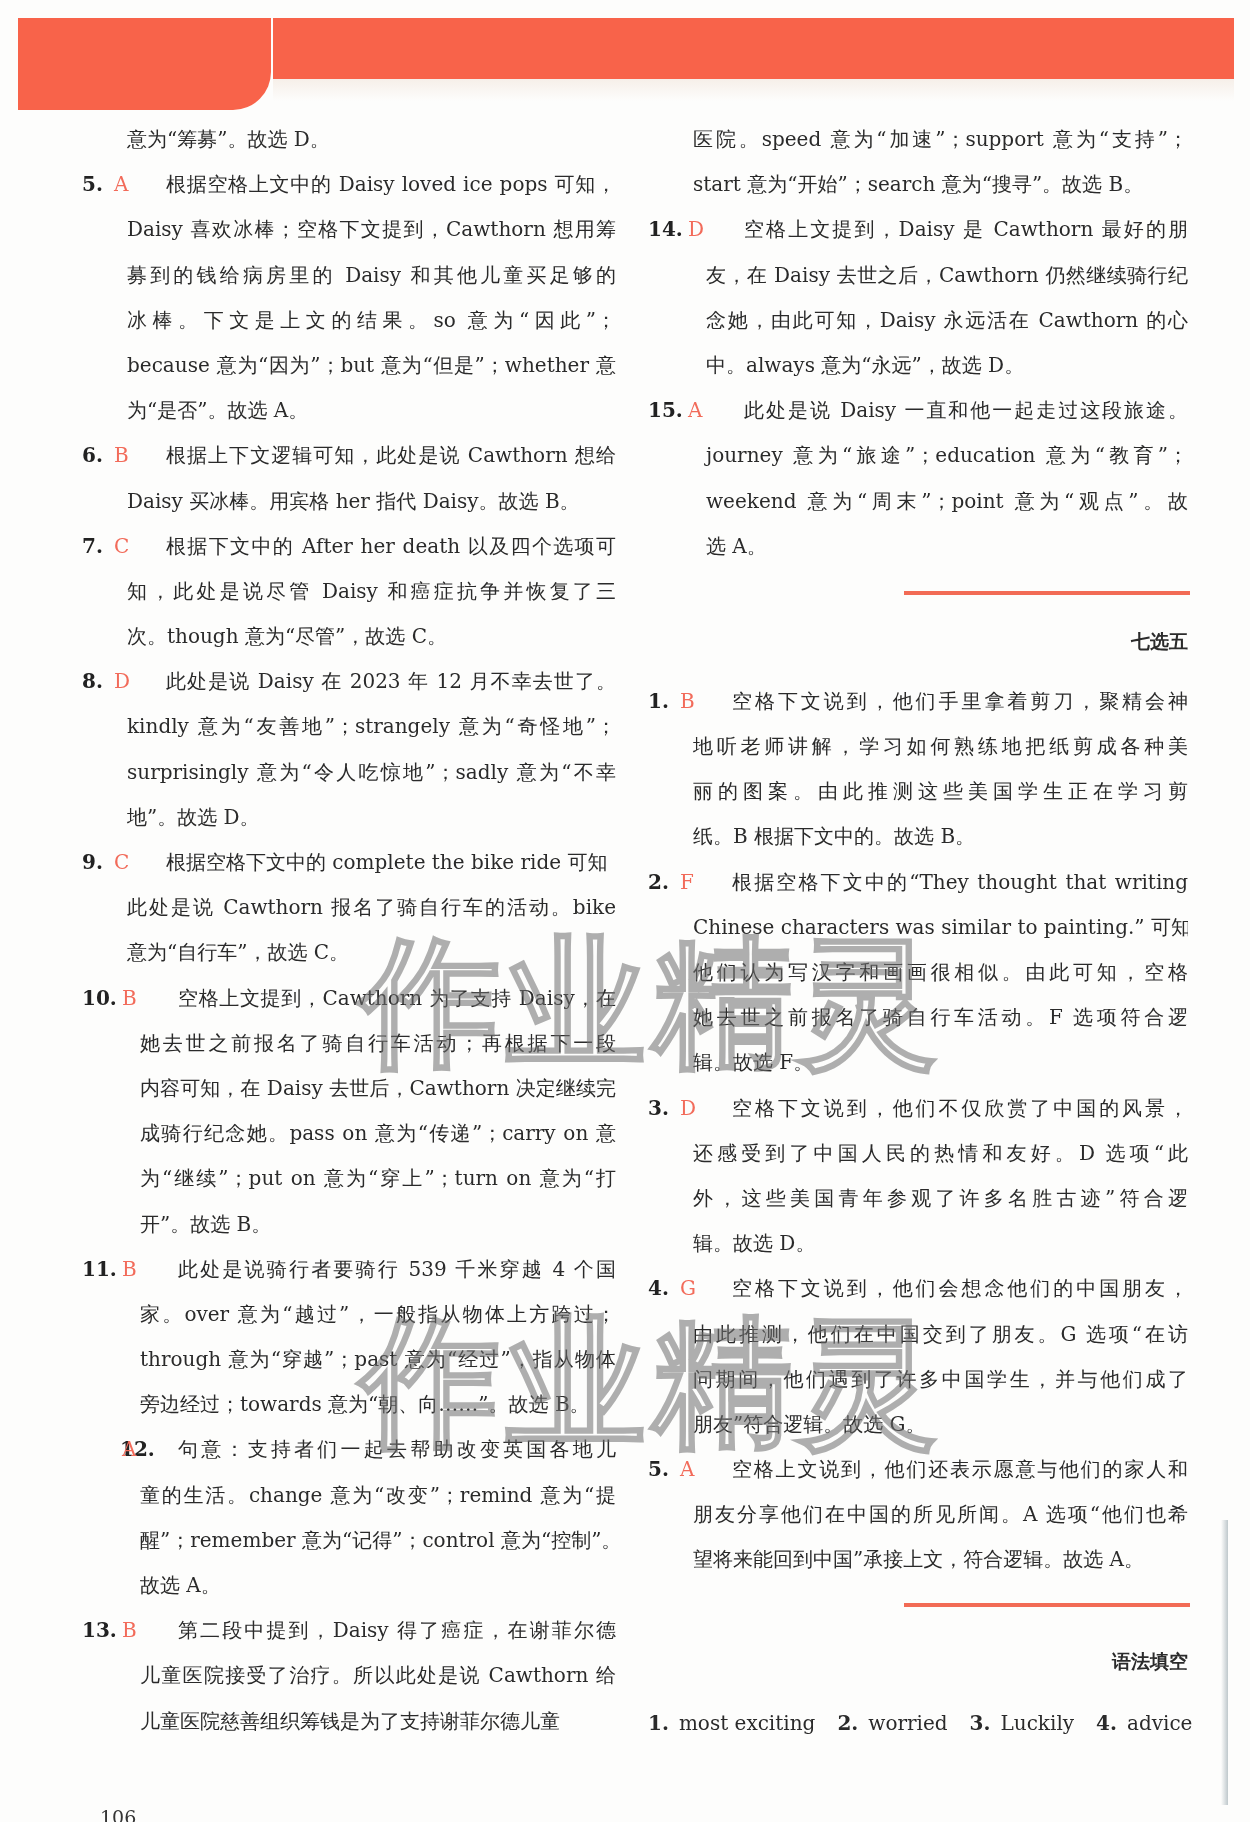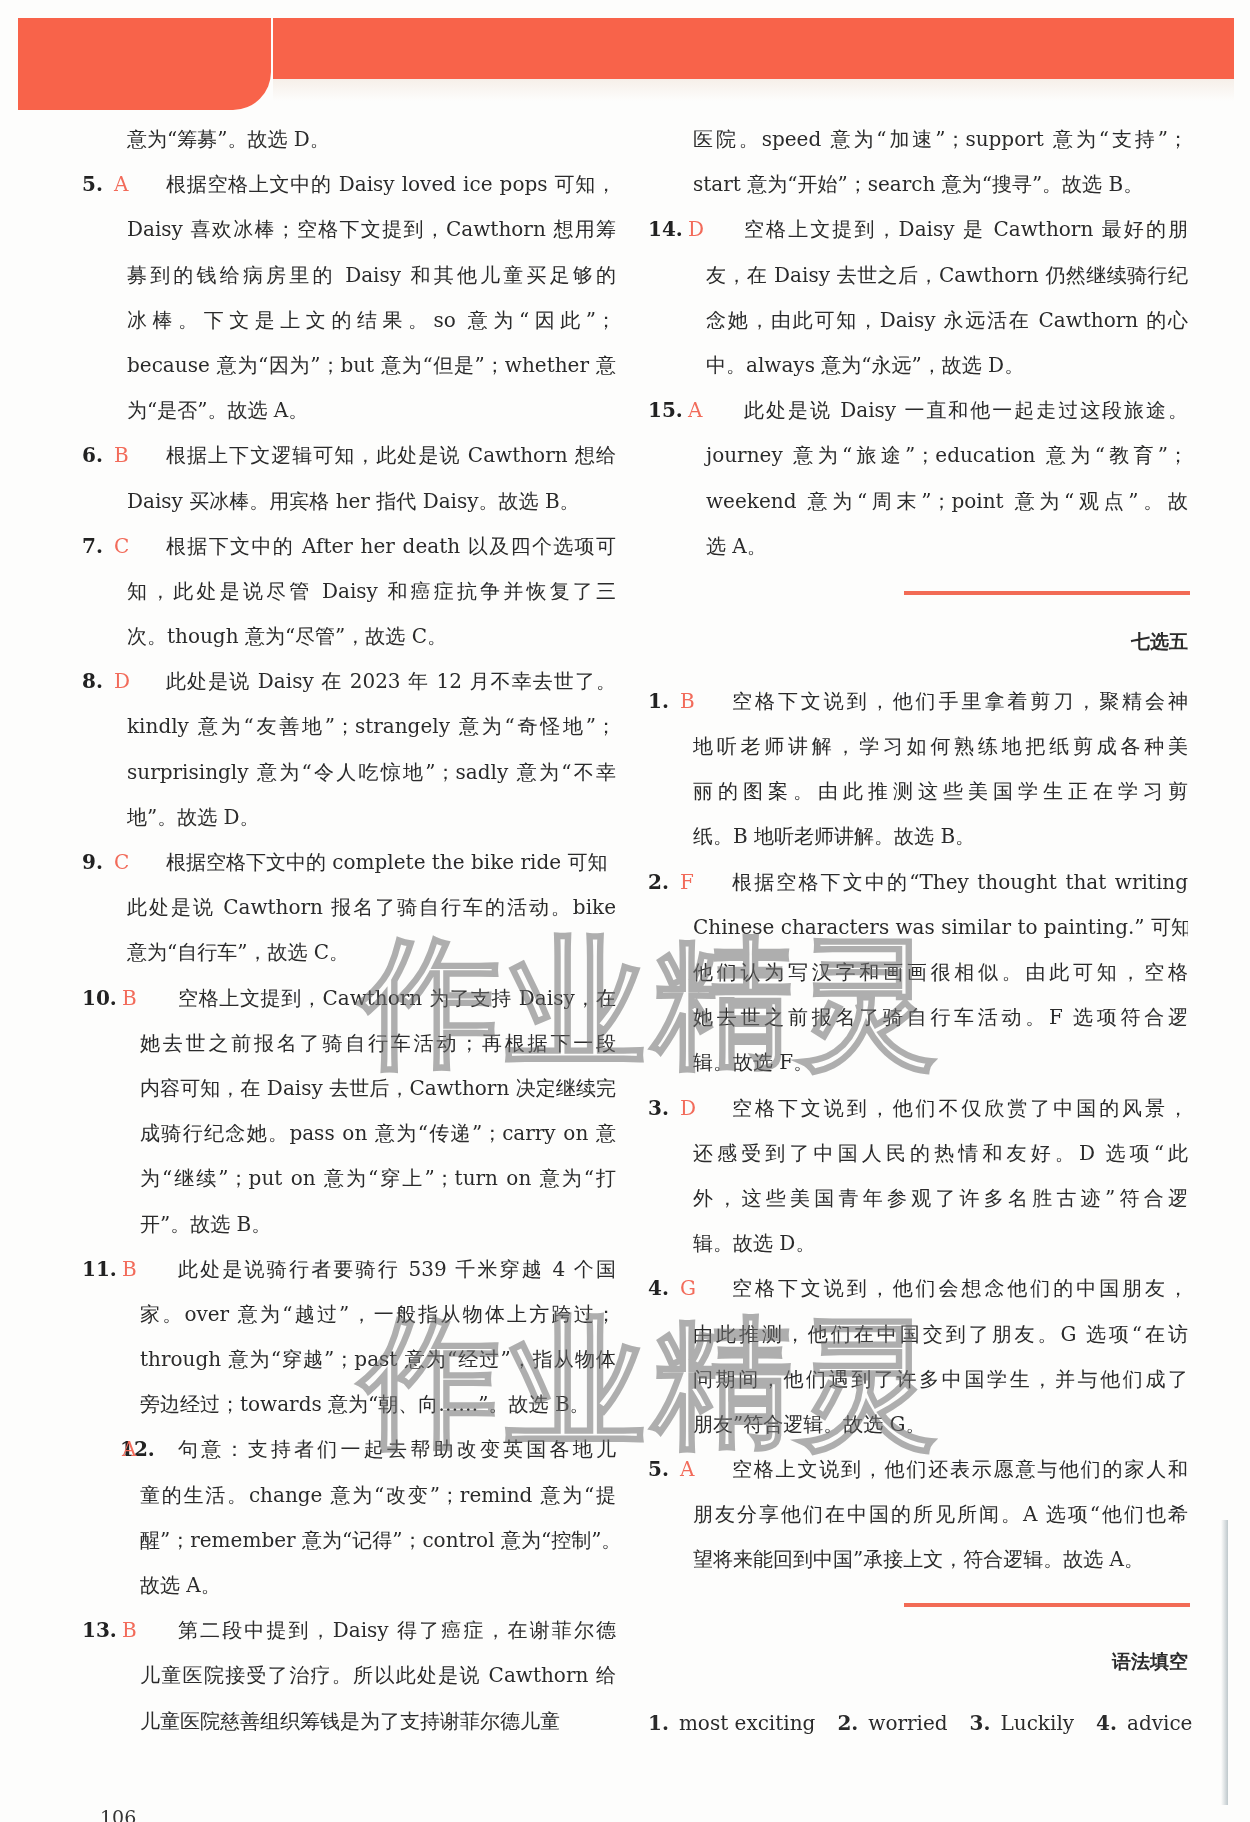--- a/index.html
+++ b/index.html
@@ -177,21 +177,21 @@
   <div style="height:26px"></div>
   <div class="section-title" style="line-height:40px">七选五</div>
   <div style="height:18px"></div>
   <div id="seven-five-items">
       <div class="item">
         <span class="num" style="left: -14px;">1.</span>
         <span class="ans" style="left: 18px;">B</span>
         <div class="line first">空格下文说到，他们手里拿着剪刀，聚精会神</div>
         <div class="line ind">地听老师讲解，学习如何熟练地把纸剪成各种美</div>
         <div class="line ind">丽的图案。由此推测这些美国学生正在学习剪</div>
-        <div class="line ind last">纸。B 地听老师讲解。故选 B。</div>
+        <div class="line ind last">纸。B 根据下文中的。故选 B。</div>
       </div>
       <div class="item">
         <span class="num" style="left: -14px;">2.</span>
         <span class="ans" style="left: 18px;">F</span>
         <div class="line first">根据空格下文中的“They thought that writing</div>
         <div class="line ind">Chinese characters was similar to painting.” 可知，</div>
         <div class="line ind">他们认为写汉字和画画很相似。由此可知，空格</div>
         <div class="line ind">她去世之前报名了骑自行车活动。F 选项符合逻</div>
         <div class="line ind last">辑。故选 F。</div>
       </div>

